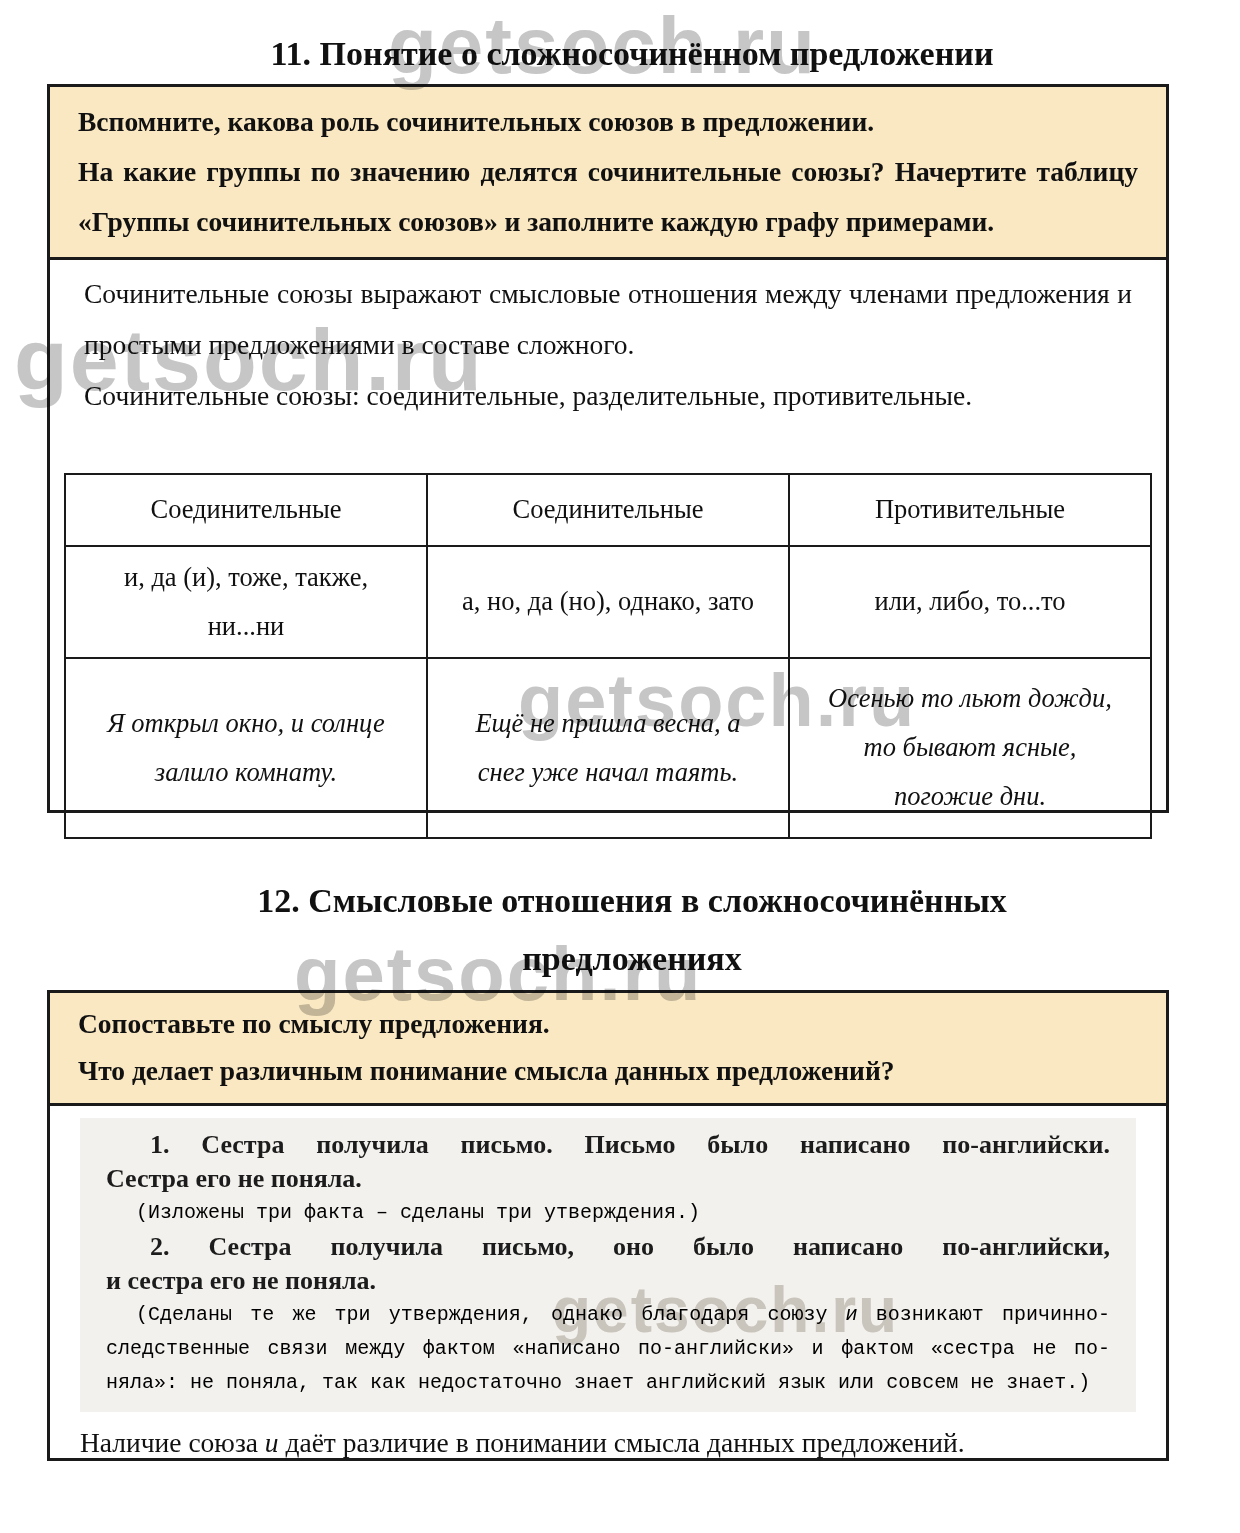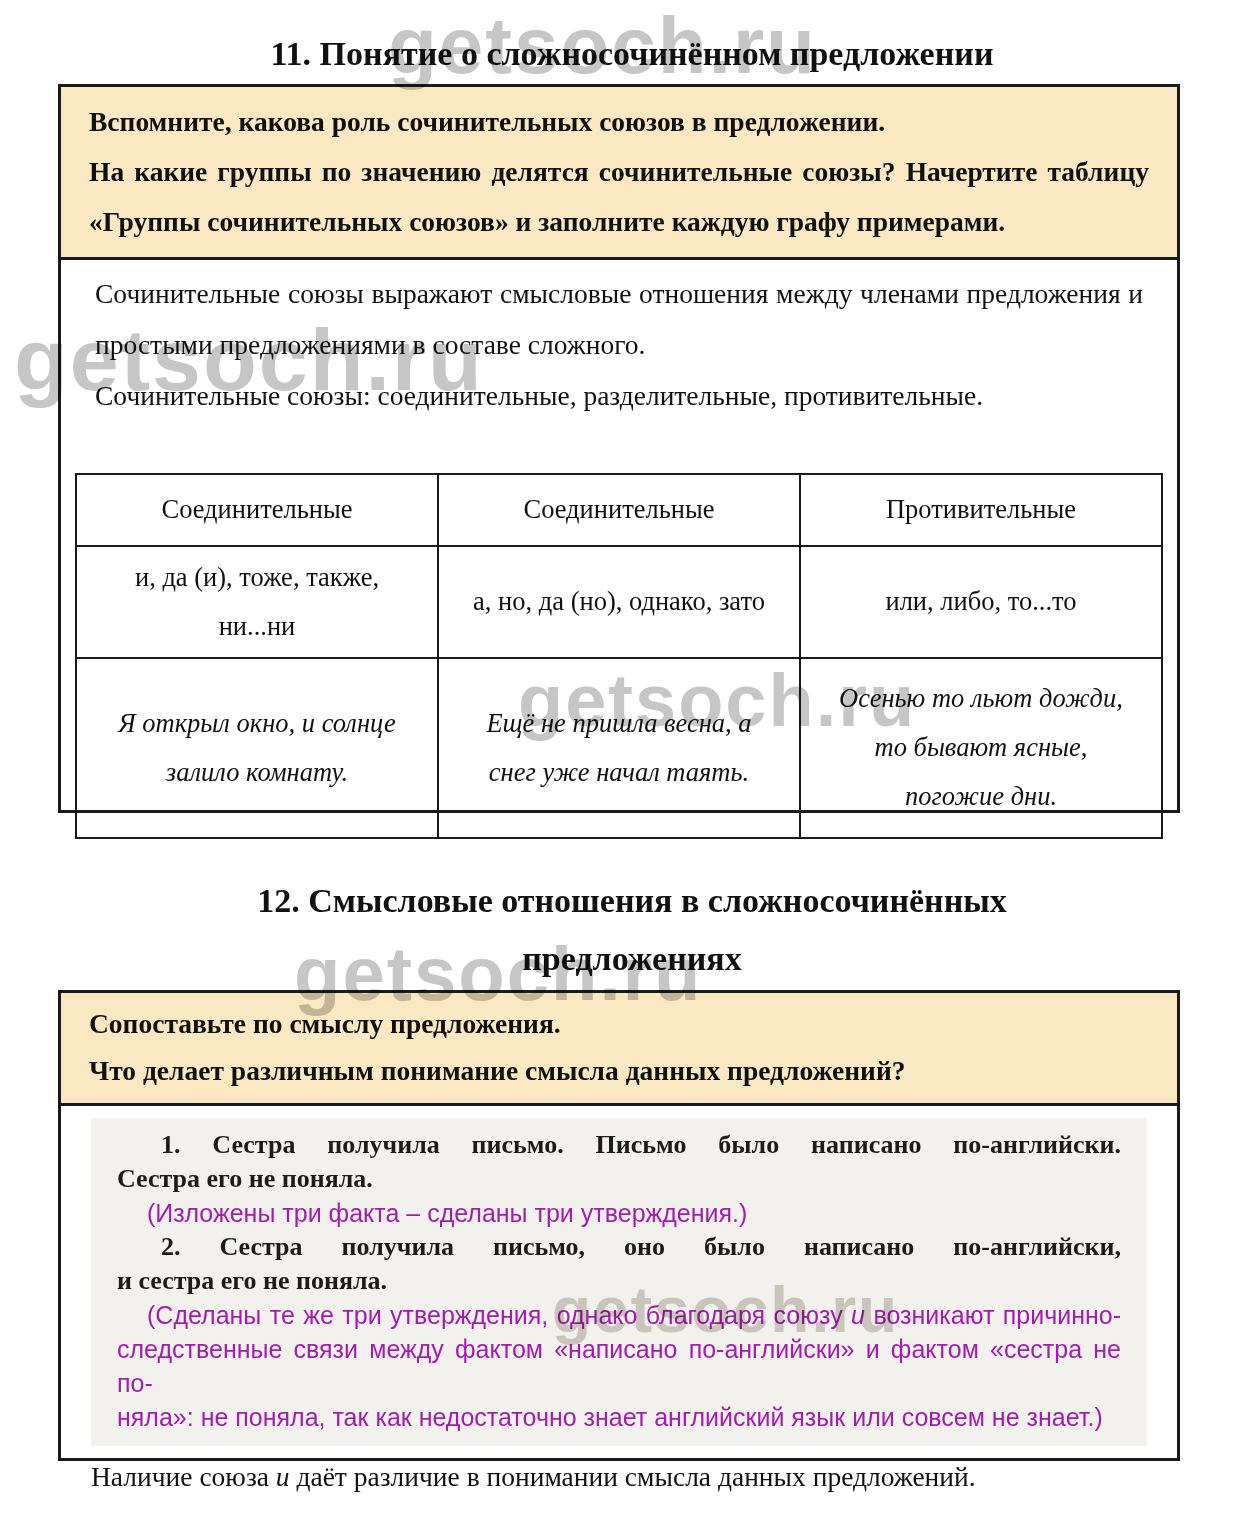--- a/index.html
+++ b/index.html
@@ -21,21 +21,21 @@
   .wm5 { left:552px; top:1278px; font-size:64px; color:#d3d0ca; }
 
   .title {
     position:absolute; left:0; width:100%; text-align:center;
     font-weight:700; font-size:34px; z-index:2; margin:12px; line-height:1.2;
   }
   .t11 { top:22px; }
   .t12 { top:860px; line-height:1.7; }
 
   .box {
-    position:absolute; left:58px; width:1122px; box-sizing:border-box;
+    position:absolute; left:47px; width:1122px; box-sizing:border-box;
     border:3px solid #1a1a1a; background:#ffffff; z-index:1;
   }
   .box1 { top:84px;  height:729px; }
   .box2 { top:990px; height:471px; }
 
   .task {
     background:#fae8c2; border-bottom:3px solid #1a1a1a;
     padding:10px 28px; font-weight:700; font-size:27.5px; line-height:1.82;
   }
   .task p { margin:0; text-align:justify; }
@@ -57,22 +57,22 @@
   .graybox {
     margin:0 16px; background:#f3f1ed; padding:10px 26px 12px;
     font-size:26px; color:#1c1c1c;
   }
   .ex { margin:0; line-height:34px; }
   .exbold { font-weight:700; }
   .ind  { text-indent:44px; }
   .ind2 { text-indent:30px; }
   .jl   { text-align:justify; text-align-last:justify; }
   .note {
-    font-family:Liberation Sans, sans-serif;
-    font-size:25px; color:#a21caf;
+    font-family:Liberation Mono, monospace;
+    font-size:20px; color:#000000;
   }
   .conclusion { margin:12px 16px 0; font-size:27.5px; line-height:1.4; }
 </style>
 </head>
 <body>
 
 <div class="page">
 
   <span class="wm wm1">getsoch.ru</span>
   <span class="wm wm2">getsoch.ru</span>

